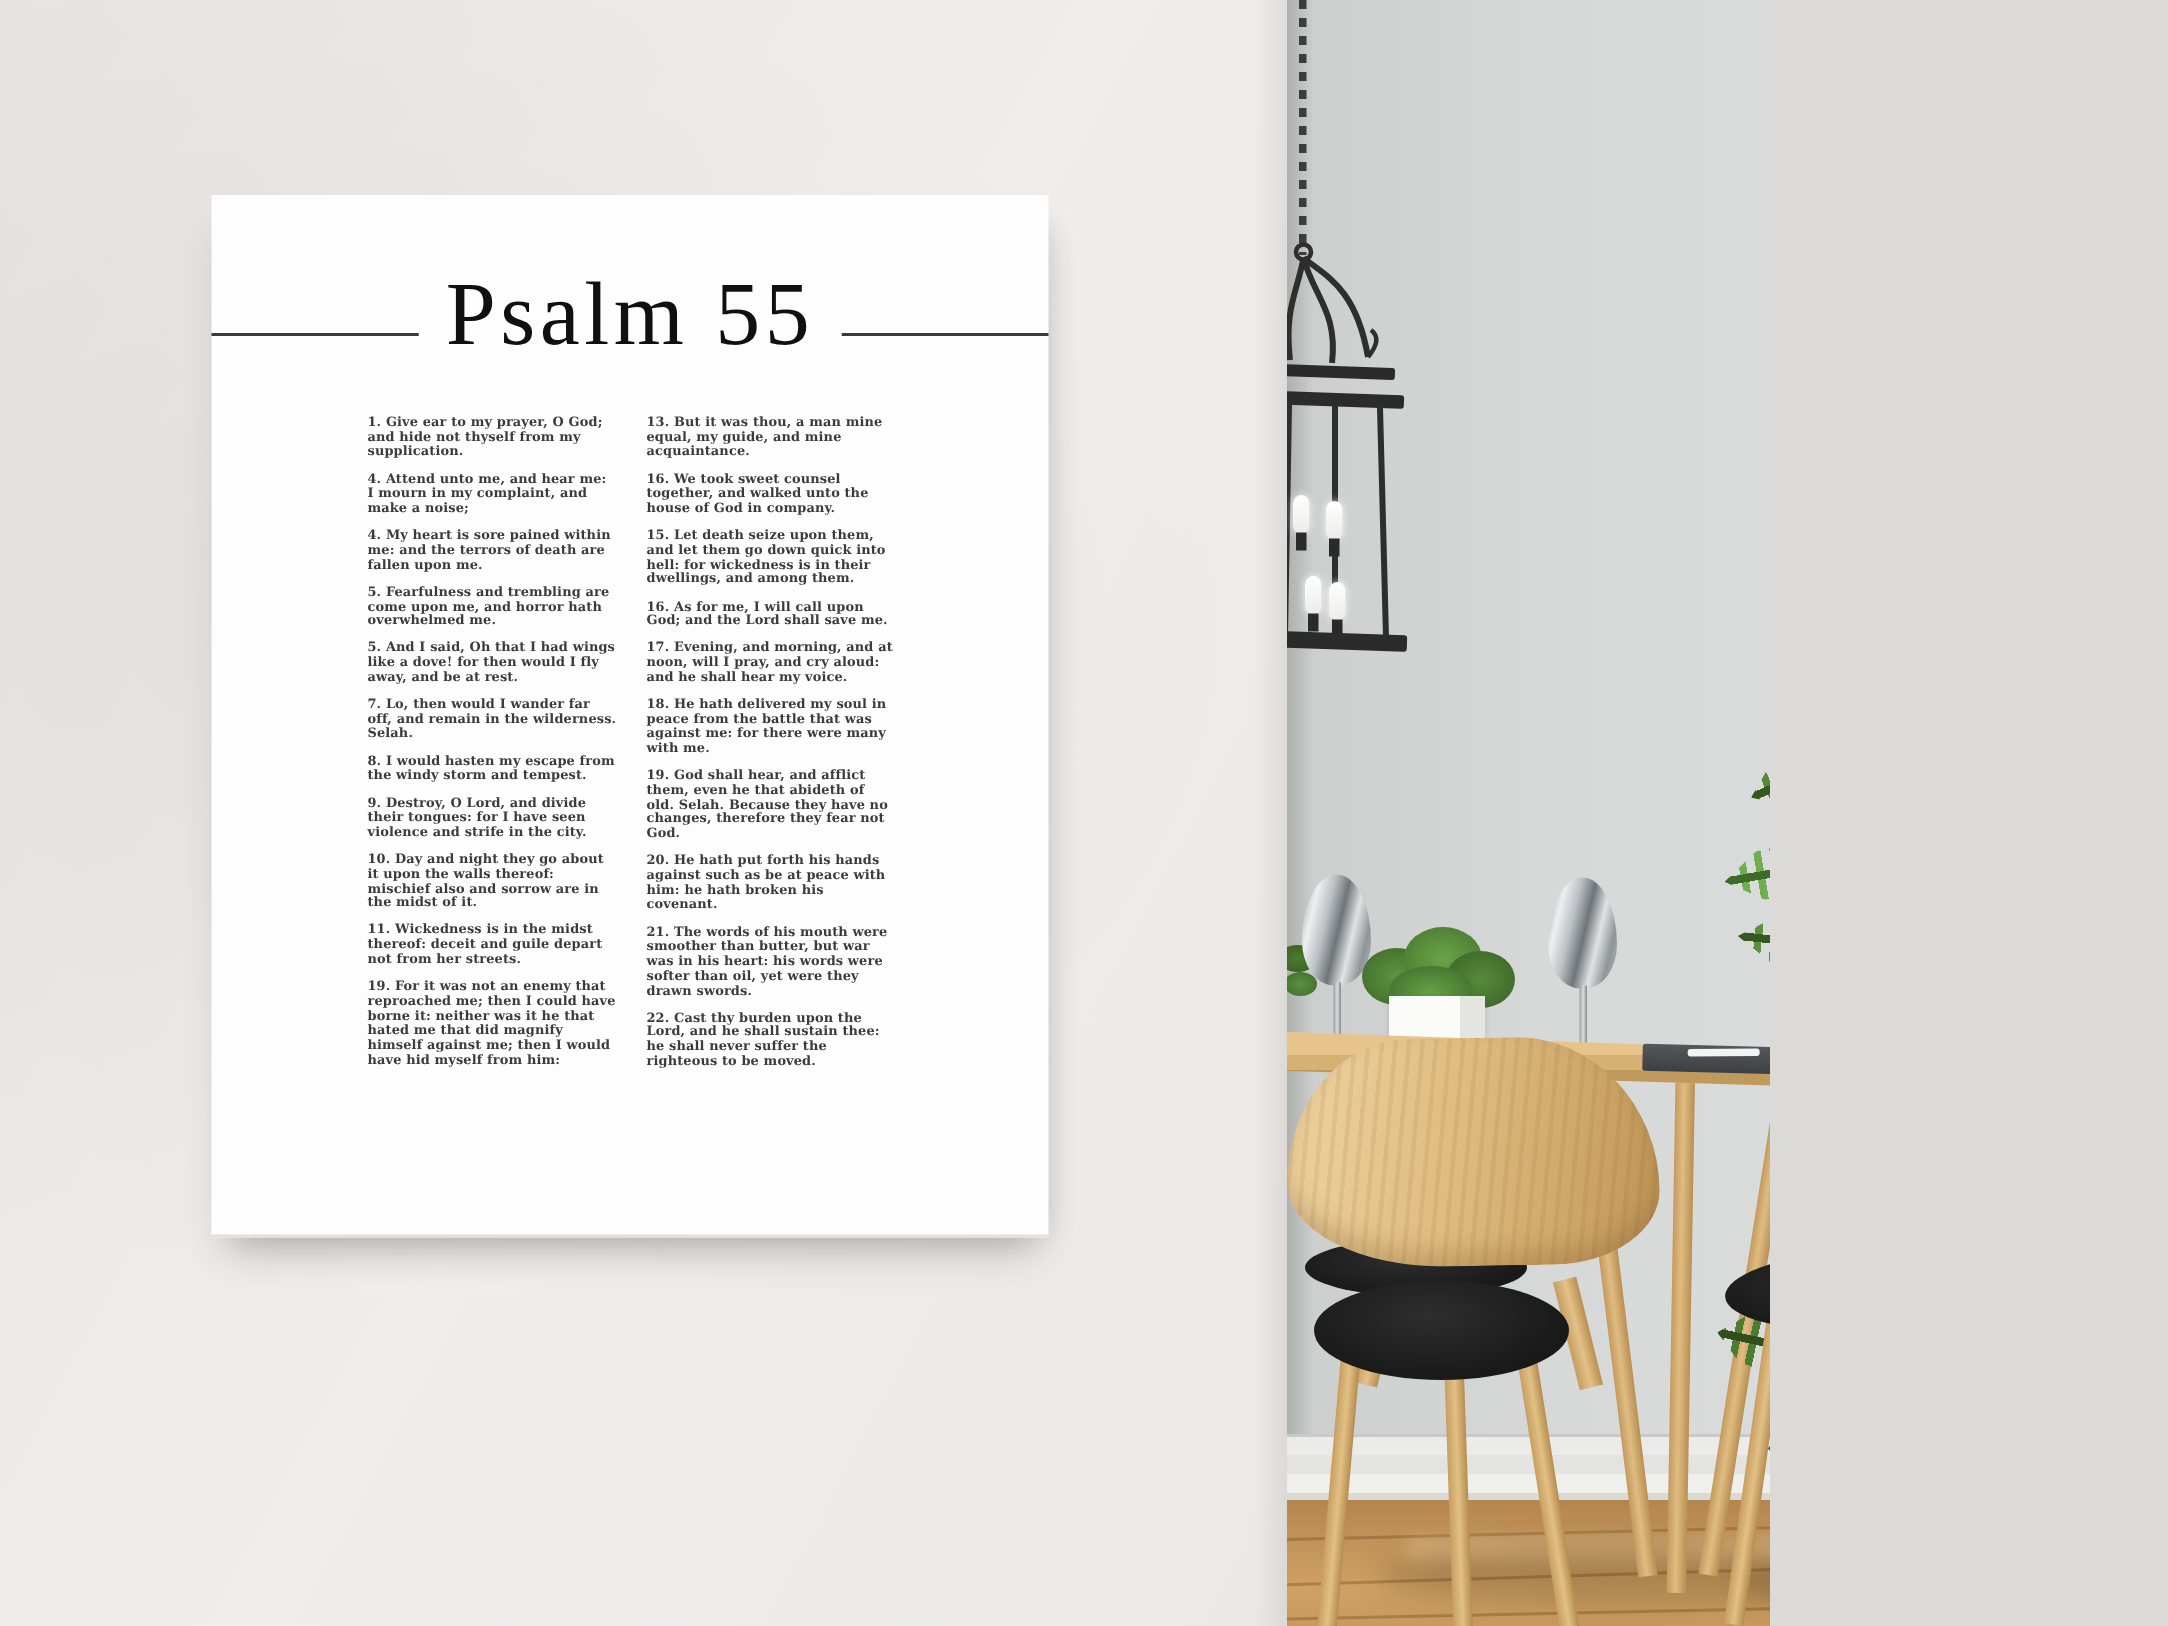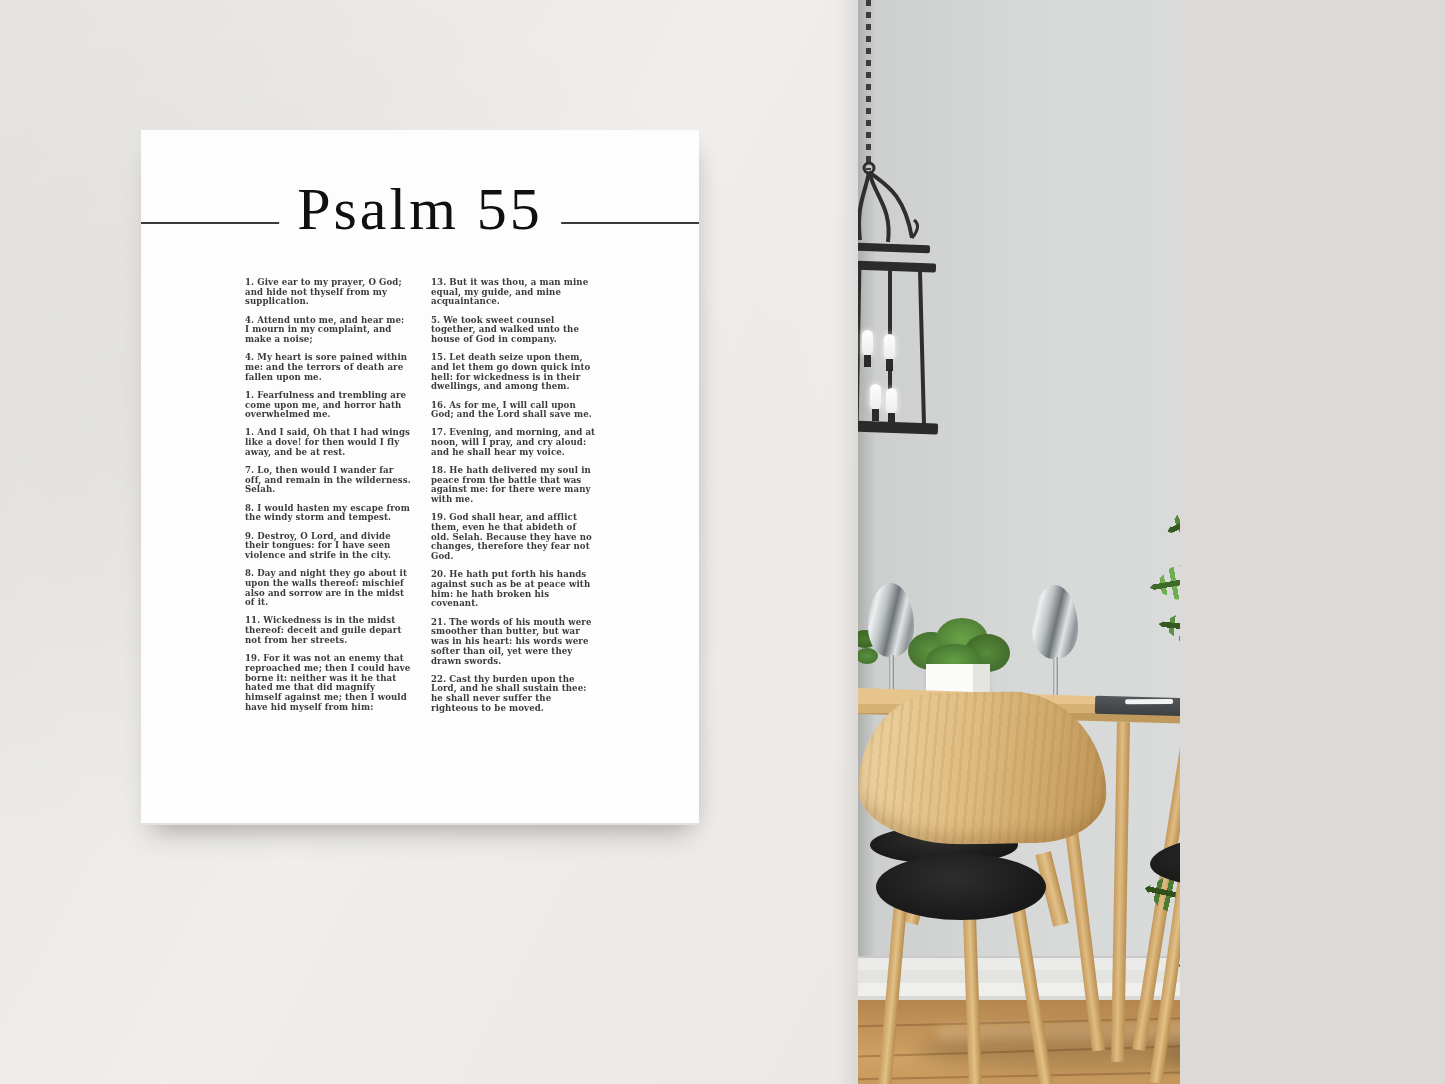--- a/index.html
+++ b/index.html
@@ -111,32 +111,32 @@
   <div class="wall-left"></div>
 
   <div class="poster">
     <div class="poster-rule"></div>
     <div class="poster-title">Psalm 55</div>
     <div class="poster-cols">
       <div class="vcol">
         <p>1. Give ear to my prayer, O God; and hide not thyself from my supplication.</p>
         <p>4. Attend unto me, and hear me: I mourn in my complaint, and make a noise;</p>
         <p>4. My heart is sore pained within me: and the terrors of death are fallen upon me.</p>
-        <p>1. Fearfulness and trembling are come upon me, and horror hath overwhelmed me.</p>
-        <p>1. And I said, Oh that I had wings like a dove! for then would I fly away, and be at rest.</p>
+        <p>5. Fearfulness and trembling are come upon me, and horror hath overwhelmed me.</p>
+        <p>5. And I said, Oh that I had wings like a dove! for then would I fly away, and be at rest.</p>
         <p>7. Lo, then would I wander far off, and remain in the wilderness. Selah.</p>
         <p>8. I would hasten my escape from the windy storm and tempest.</p>
         <p>9. Destroy, O Lord, and divide their tongues: for I have seen violence and strife in the city.</p>
-        <p>8. Day and night they go about it upon the walls thereof: mischief also and sorrow are in the midst of it.</p>
+        <p>10. Day and night they go about it upon the walls thereof: mischief also and sorrow are in the midst of it.</p>
         <p>11. Wickedness is in the midst thereof: deceit and guile depart not from her streets.</p>
         <p>19. For it was not an enemy that reproached me; then I could have borne it: neither was it he that hated me that did magnify himself against me; then I would have hid myself from him:</p>
       </div>
       <div class="vcol">
         <p>13. But it was thou, a man mine equal, my guide, and mine acquaintance.</p>
-        <p>5. We took sweet counsel together, and walked unto the house of God in company.</p>
+        <p>16. We took sweet counsel together, and walked unto the house of God in company.</p>
         <p>15. Let death seize upon them, and let them go down quick into hell: for wickedness is in their dwellings, and among them.</p>
         <p>16. As for me, I will call upon God; and the Lord shall save me.</p>
         <p>17. Evening, and morning, and at noon, will I pray, and cry aloud: and he shall hear my voice.</p>
         <p>18. He hath delivered my soul in peace from the battle that was against me: for there were many with me.</p>
         <p>19. God shall hear, and afflict them, even he that abideth of old. Selah. Because they have no changes, therefore they fear not God.</p>
         <p>20. He hath put forth his hands against such as be at peace with him: he hath broken his covenant.</p>
         <p>21. The words of his mouth were smoother than butter, but war was in his heart: his words were softer than oil, yet were they drawn swords.</p>
         <p>22. Cast thy burden upon the Lord, and he shall sustain thee: he shall never suffer the righteous to be moved.</p>
       </div>
     </div>

